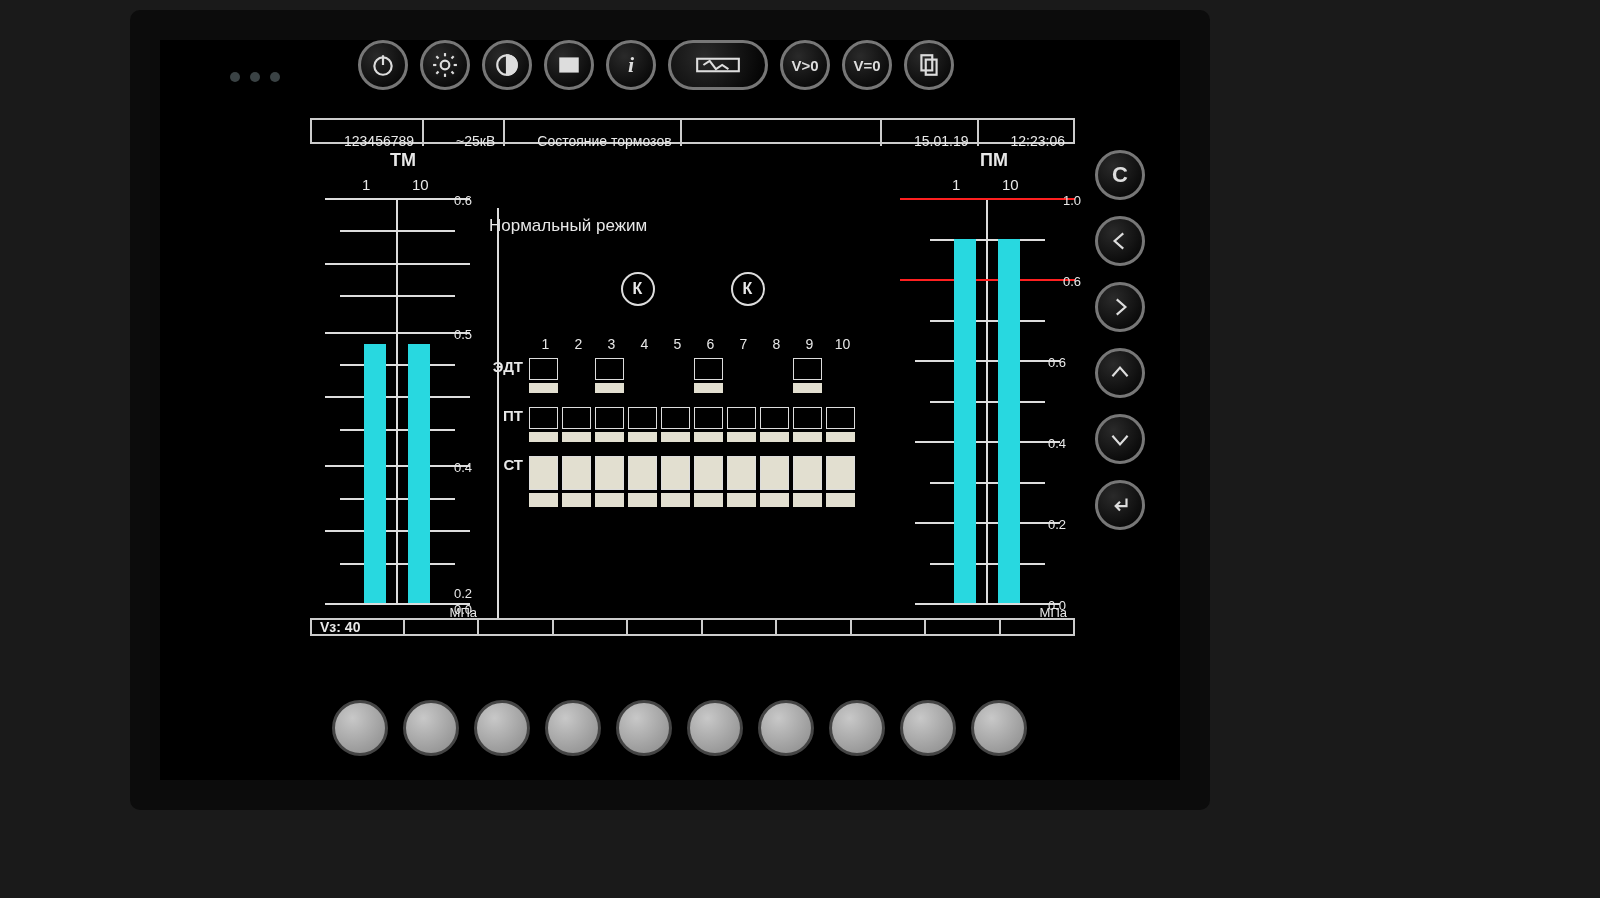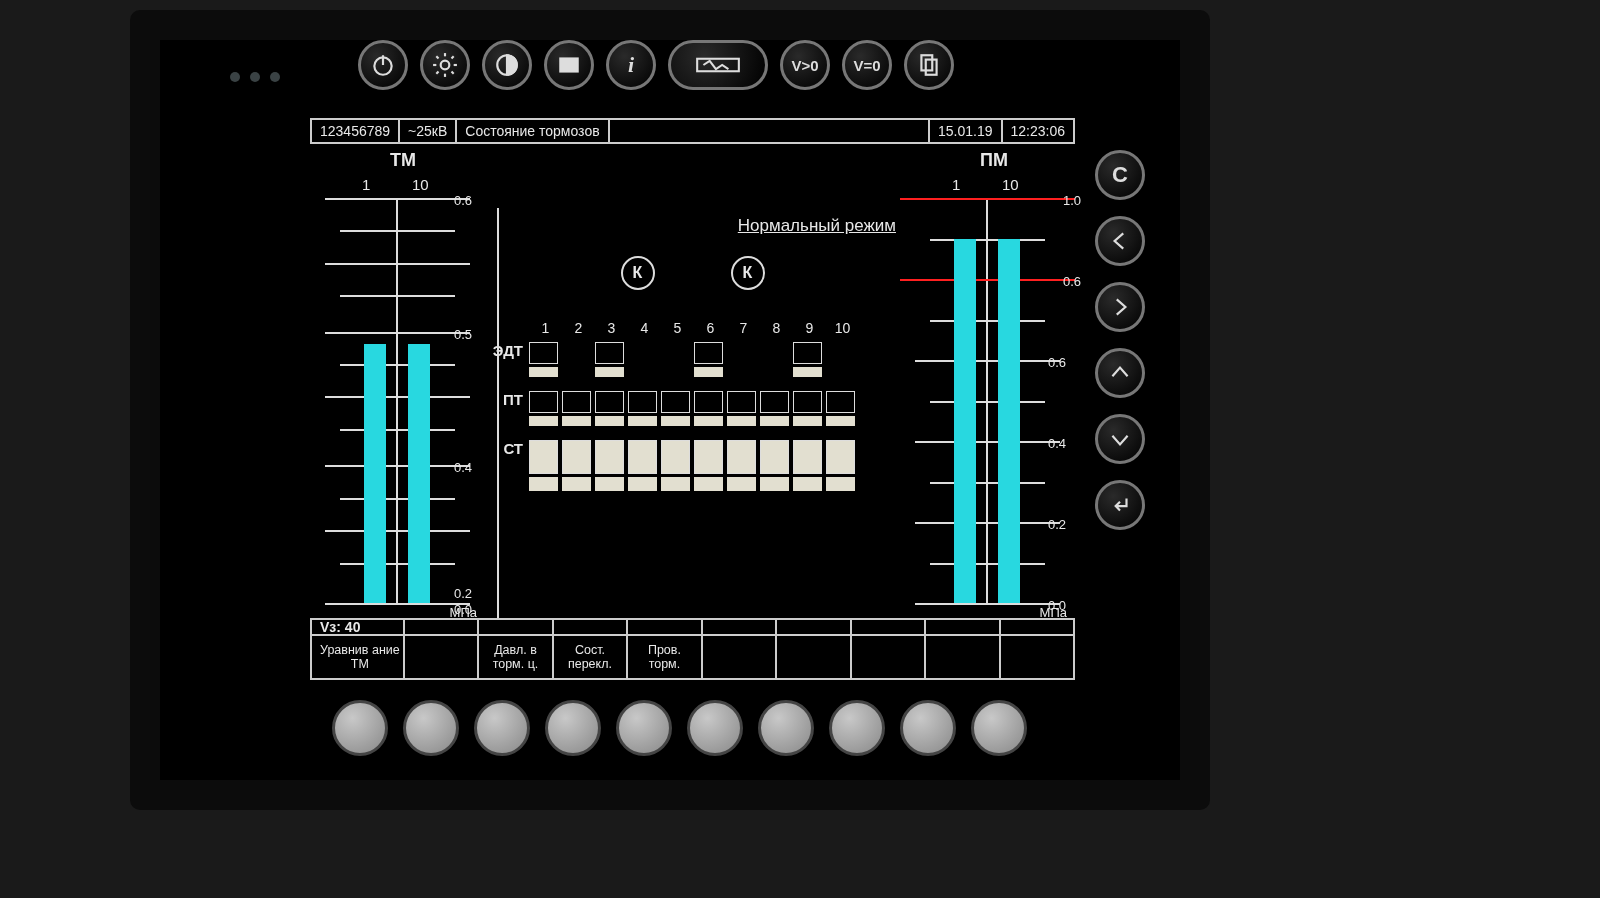--- a/index.html
+++ b/index.html
@@ -84,22 +84,23 @@
   
   .header {
     display: flex;
     border: 2px solid #ccc;
     height: 26px;
     font-size: 14px;
     color: #e8e8e8;
   }
   .header > div {
     border-right: 2px solid #ccc;
-    padding: 3px 8px;
+    padding: 13px 8px;
     white-space: nowrap;
+    margin-left: 24px;
   }
   .header > div:last-child { border-right: none; text-align: right; }
   .hspace { flex: 1; }
 
   
   .main {
     display: flex;
     height: 470px;
     margin-top: 4px;
   }
@@ -161,24 +162,23 @@
     flex: 1;
     padding: 10px 4px 0 4px;
     position: relative;
   }
   .center-axis {
     position: absolute;
     left: 12px; top: 60px; bottom: 0;
     width: 2px; background: #ddd;
   }
   .mode {
-    text-align: right;
+    text-align: left;
     font-size: 17px;
-    margin: 58px 0 20px;
-    text-decoration: underline;
+    margin: 58px 0 36px;
   }
   .krow {
     display: flex;
     justify-content: center;
     gap: 76px;
     margin-bottom: 30px;
   }
   .kcircle {
     width: 34px; height: 34px; border: 2px solid #ddd; border-radius: 50%;
     display: flex; align-items: center; justify-content: center;
@@ -597,27 +597,15 @@
       <div class="bcell"></div>
       <div class="bcell"></div>
       <div class="bcell"></div>
       <div class="bcell"></div>
       <div class="bcell"></div>
       <div class="bcell"></div>
       <div class="bcell"></div>
       <div class="bcell"></div>
       <div class="bcell"></div>
     </div>
-    <div class="brow tall">
-      <div class="bcell first" style="font-weight:normal;font-size:12.5px;justify-content:center">Уравнив ание ТМ</div>
-      <div class="bcell"></div>
-      <div class="bcell">Давл. в торм. ц.</div>
-      <div class="bcell">Сост. перекл.</div>
-      <div class="bcell">Пров. торм.</div>
-      <div class="bcell"></div>
-      <div class="bcell"></div>
-      <div class="bcell"></div>
-      <div class="bcell"></div>
-      <div class="bcell"></div>
-    </div>
   </div>
 
 </div>
 
 </body></html>

